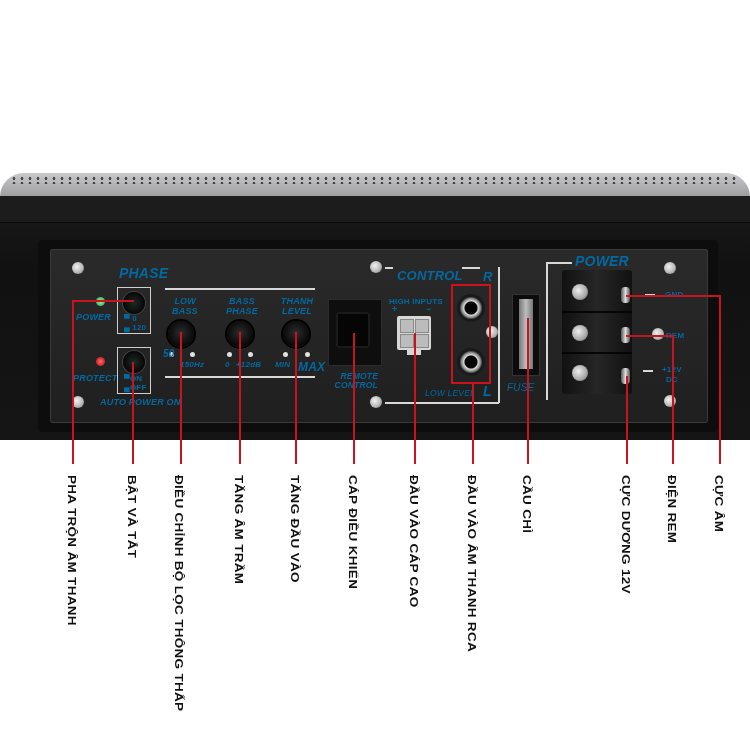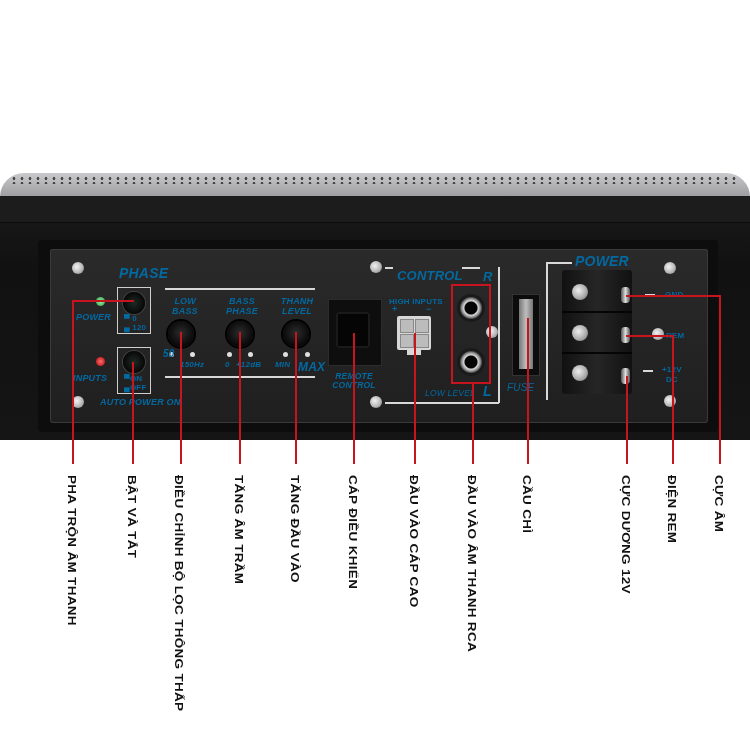--- a/index.html
+++ b/index.html
@@ -43,21 +43,21 @@
 <div class="abs screw" style="left:370px;top:261px"></div>
 <div class="abs screw" style="left:370px;top:396px"></div>
 <div class="abs screw" style="left:486px;top:326px"></div>
 <div class="abs screw" style="left:664px;top:262px"></div>
 <div class="abs screw" style="left:652px;top:328px"></div>
 <div class="abs screw" style="left:664px;top:395px"></div>
 
 <div class="abs led" style="left:96px;top:297px;background:radial-gradient(circle,#9cf0a8,#2c9b44);"></div>
 <div class="abs lbl" style="left:76px;top:312px;font-size:9px">POWER</div>
 <div class="abs led" style="left:96px;top:357px;background:radial-gradient(circle,#ff6a6a,#b0080d);"></div>
-<div class="abs lbl" style="left:73px;top:373px;font-size:9px">INPUTS</div>
+<div class="abs lbl" style="left:73px;top:373px;font-size:9px">PROTECT</div>
 
 <div class="abs lbl" style="left:119px;top:265px;font-size:14px">PHASE</div>
 <div class="abs box" style="left:117px;top:287px;width:32px;height:45px"></div>
 <div class="abs btn" style="left:123px;top:292px"></div>
 <div class="abs lbl" style="left:124px;top:314px;font-size:8px;font-style:normal">▀ <span>0</span></div>
 <div class="abs lbl" style="left:124px;top:323px;font-size:8px;font-style:normal">▄ <span>120</span></div>
 
 <div class="abs box" style="left:117px;top:347px;width:32px;height:45px"></div>
 <div class="abs btn" style="left:123px;top:351px"></div>
 <div class="abs lbl" style="left:124px;top:374px;font-size:8px;font-style:normal">▀<span>ON</span></div>
@@ -92,21 +92,21 @@
     <div>LEVEL</div>
   </div>
 <div class="abs knob" style="left:283px;top:321px"></div>
 <div class="abs dot" style="left:283px;top:352px"></div>
 <div class="abs dot" style="left:305px;top:352px"></div>
 <div class="abs lbl" style="left:275px;top:360px;font-size:8px">MIN</div>
 <div class="abs lbl" style="left:298px;top:360px;font-size:12px">MAX</div>
 
 <div class="abs" style="left:328px;top:299px;width:52px;height:65px;background:#0e0e0e;border:1px solid #2c2c2c"></div>
 <div class="abs" style="left:336px;top:312px;width:34px;height:36px;background:#050505;border-radius:3px;box-shadow:inset 0 0 0 2px #1a1a1a"></div>
-<div class="abs lbl" style="left:330px;top:372px;font-size:8.5px;text-align:center;width:48px;line-height:9px">
+<div class="abs lbl" style="left:330px;top:372px;font-size:8.5px;text-align:right;width:48px;line-height:9px">
     <div>REMOTE</div>
     <div>CONTROL</div>
   </div>
 
 <div class="abs lbl" style="left:397px;top:268px;font-size:13px">CONTROL</div>
 <div class="abs lbl" style="left:483px;top:269px;font-size:13px">R</div>
 <div class="abs hline" style="left:385px;top:267px;width:8px"></div>
 <div class="abs hline" style="left:462px;top:267px;width:18px"></div>
 <div class="abs vline" style="left:498px;top:267px;height:136px"></div>
 <div class="abs hline" style="left:385px;top:402px;width:114px"></div>

